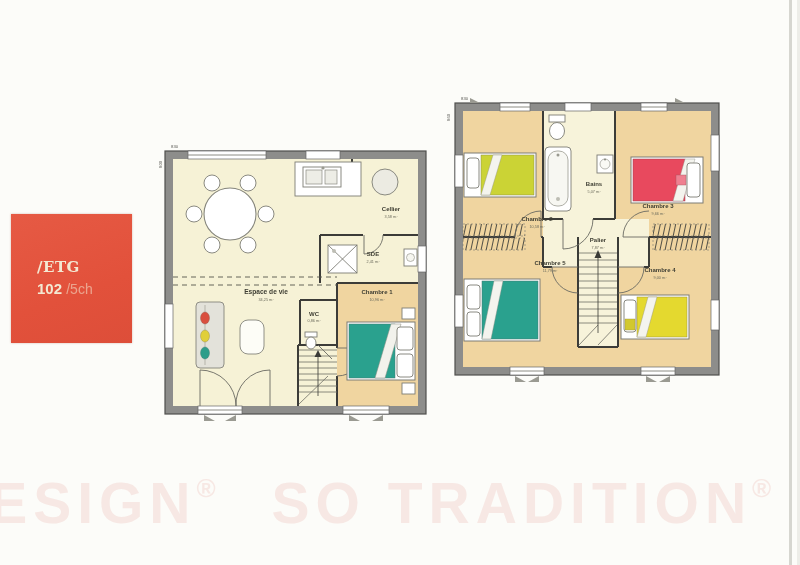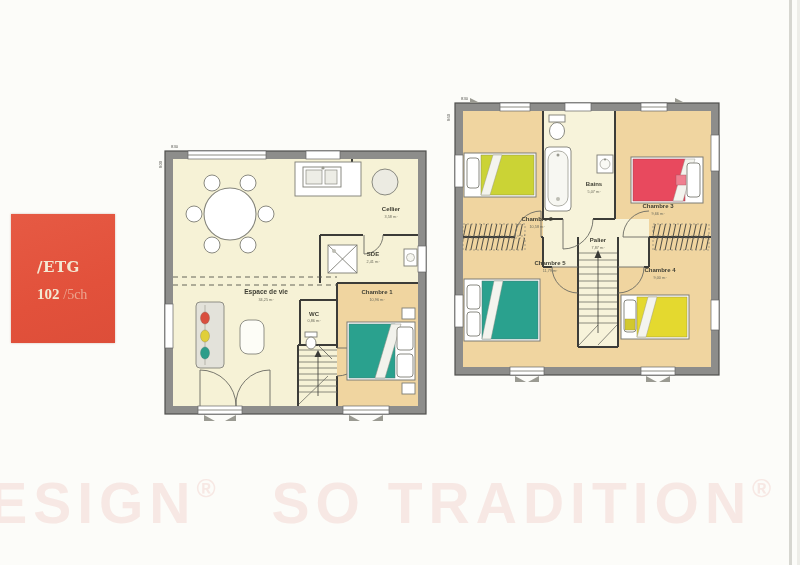--- a/index.html
+++ b/index.html
@@ -7,32 +7,33 @@
     width:800px;height:565px;overflow:hidden;position:relative;
     background:#fcfcf9;
     font-family:"Liberation Sans",sans-serif;
   }
   #page{position:absolute;inset:0;}
   
   .scan-edge-right{position:absolute;top:0;left:789px;width:3px;height:565px;background:#d6d6d0;}
   .scan-edge-right2{position:absolute;top:0;left:797px;width:3px;height:565px;background:#eDeDe8;}
   
   .badge{
-    position:absolute;left:11px;top:214px;width:104px;height:129px;
+    position:absolute;left:11px;top:214px;width:89px;height:129px;
     background:linear-gradient(160deg,#e65a44 0%,#e2513b 60%,#dd4e39 100%);
     box-shadow:0 0 2px rgba(150,60,40,.35);
+    padding-left:32px;
   }
   .badge .l1{
     position:absolute;left:26px;top:44px;
     font-family:"DejaVu Serif",serif;font-weight:700;font-size:15px;
     color:#f3e8d2;letter-spacing:.5px;
   }
   .badge .l2{
-    position:absolute;left:26px;top:72px;
-    font-family:Liberation Serif, serif;font-size:15px;color:#f3e8d2;text-align:center;
+    position:absolute;left:26px;top:66px;
+    font-family:Liberation Sans, sans-serif;font-size:15px;color:#f3e8d2;text-align:center;
   }
   .badge .l2 .num{font-weight:700;}
   .badge .l2 .suf{font-weight:400;opacity:.55;font-size:14px;}
   
   svg{position:absolute;overflow:visible;}
   #gf{left:158px;top:142px;}
   #ff{left:445px;top:95px;}
   svg text{font-family:"Liberation Sans",sans-serif;fill:#3e3e33;}
   .room-name{font-size:6px;font-weight:600;text-anchor:middle;}
   .room-name.big{font-size:6.6px;}

